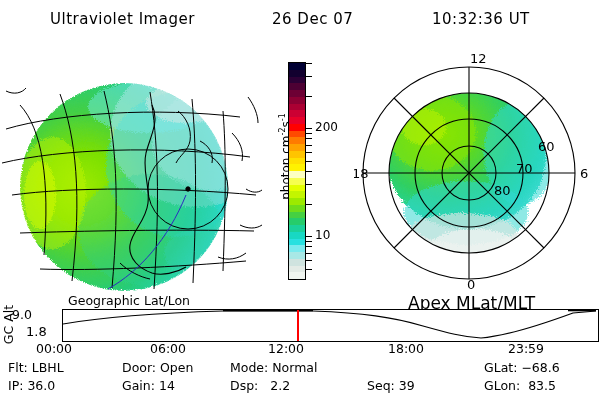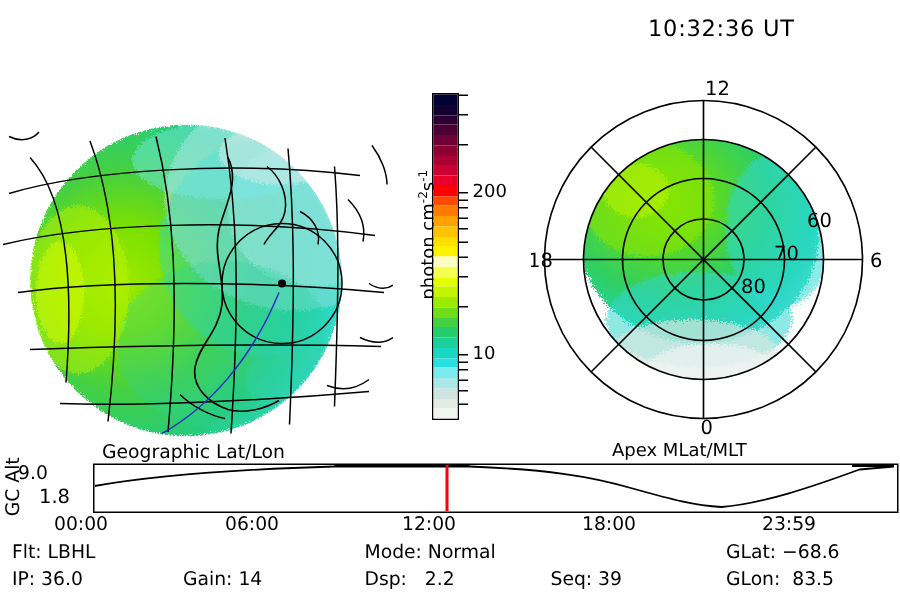--- a/index.html
+++ b/index.html
@@ -34,49 +34,51 @@
   .cb-tick{position:absolute;left:44px;width:6px;height:1px;background:#000;}
   .cb-lab{position:absolute;left:53px;font-size:12px;line-height:12px;}
 
   
   #polar-panel{left:354px;top:45px;width:246px;height:250px;overflow:hidden;}
   #polar-svg{display:block;}
 
   
   #strip-wrap{left:0px;top:293px;width:544px;height:65px;}
   #strip-title-left{position:absolute;left:68px;top:0px;font-size:12.5px;}
-  #strip-title-right{position:absolute;left:408px;top:0px;font-size:12px;}
+  #strip-title-right{position:absolute;left:408px;top:0px;font-size:17px;}
   #strip-ylabel{
     position:absolute;left:-18px;top:24px;width:52px;
     transform:rotate(-90deg);
     font-size:12.5px;text-align:center;white-space:nowrap;
   }
   #strip-tick-hi{position:absolute;left:12px;top:14px;font-size:12.5px;}
   #strip-tick-lo{position:absolute;left:26px;top:31px;font-size:13px;}
   #strip-box{position:absolute;left:62px;top:16px;width:535px;height:31px;border:1px solid #000;background:#fff;overflow:hidden;}
   #strip-svg{display:block;}
   #strip-cursor{position:absolute;top:0px;width:2px;height:31px;background:#ff0000;}
   .xtick{position:absolute;top:48px;font-size:12.5px;}
 
   
   #status{left:0px;top:360px;width:600px;height:40px;}
   #status .row{position:absolute;left:0;width:517px;height:18px;}
   #status .r1{top:0px;}
   #status .r2{top:18px;}
   #status .cell{position:absolute;font-size:12.5px;white-space:pre;}
   .c0{left:8px;}
   .c1{left:122px;}
-  .c2{left:243px;}
+  .c2{left:230px;}
   .c3{left:367px;}
   .c4{left:484px;}
 </style>
 </head>
 <body>
 
 <div id="header" class="abs">
+  <div class="h-title">Ultraviolet Imager</div>
+  <div class="h-date">26 Dec 07</div>
   <div class="h-time">10:32:36 UT</div>
 </div>
 
 <div id="geo-panel" class="abs">
   <svg id="geo-svg" width="262" height="250" viewBox="0 0 262 250">
     <defs>
       <clipPath id="diskClip">
           <circle cx="124" cy="142" r="104"></circle>
         </clipPath>
       <radialGradient id="auroraGeo" cx="0.30" cy="0.50" r="0.78">
@@ -301,20 +303,21 @@
       <div class="xtick" style="left: 150px;">06:00</div>
       <div class="xtick" style="left: 268px;">12:00</div>
       <div class="xtick" style="left: 388px;">18:00</div>
       <div class="xtick" style="left: 508px;">23:59</div>
     </div>
 </div>
 
 <div id="status" class="abs">
   <div class="row r1">
     <span class="cell c0">Flt: LBHL</span>
+    <span class="cell c1">Door: Open</span>
     <span class="cell c2">Mode: Normal</span>
     <span class="cell c4">GLat: −68.6</span>
   </div>
   <div class="row r2">
     <span class="cell c0">IP: 36.0</span>
     <span class="cell c1">Gain: 14</span>
     <span class="cell c2">Dsp:   2.2</span>
     <span class="cell c3">Seq: 39</span>
     <span class="cell c4">GLon:  83.5</span>
   </div>

